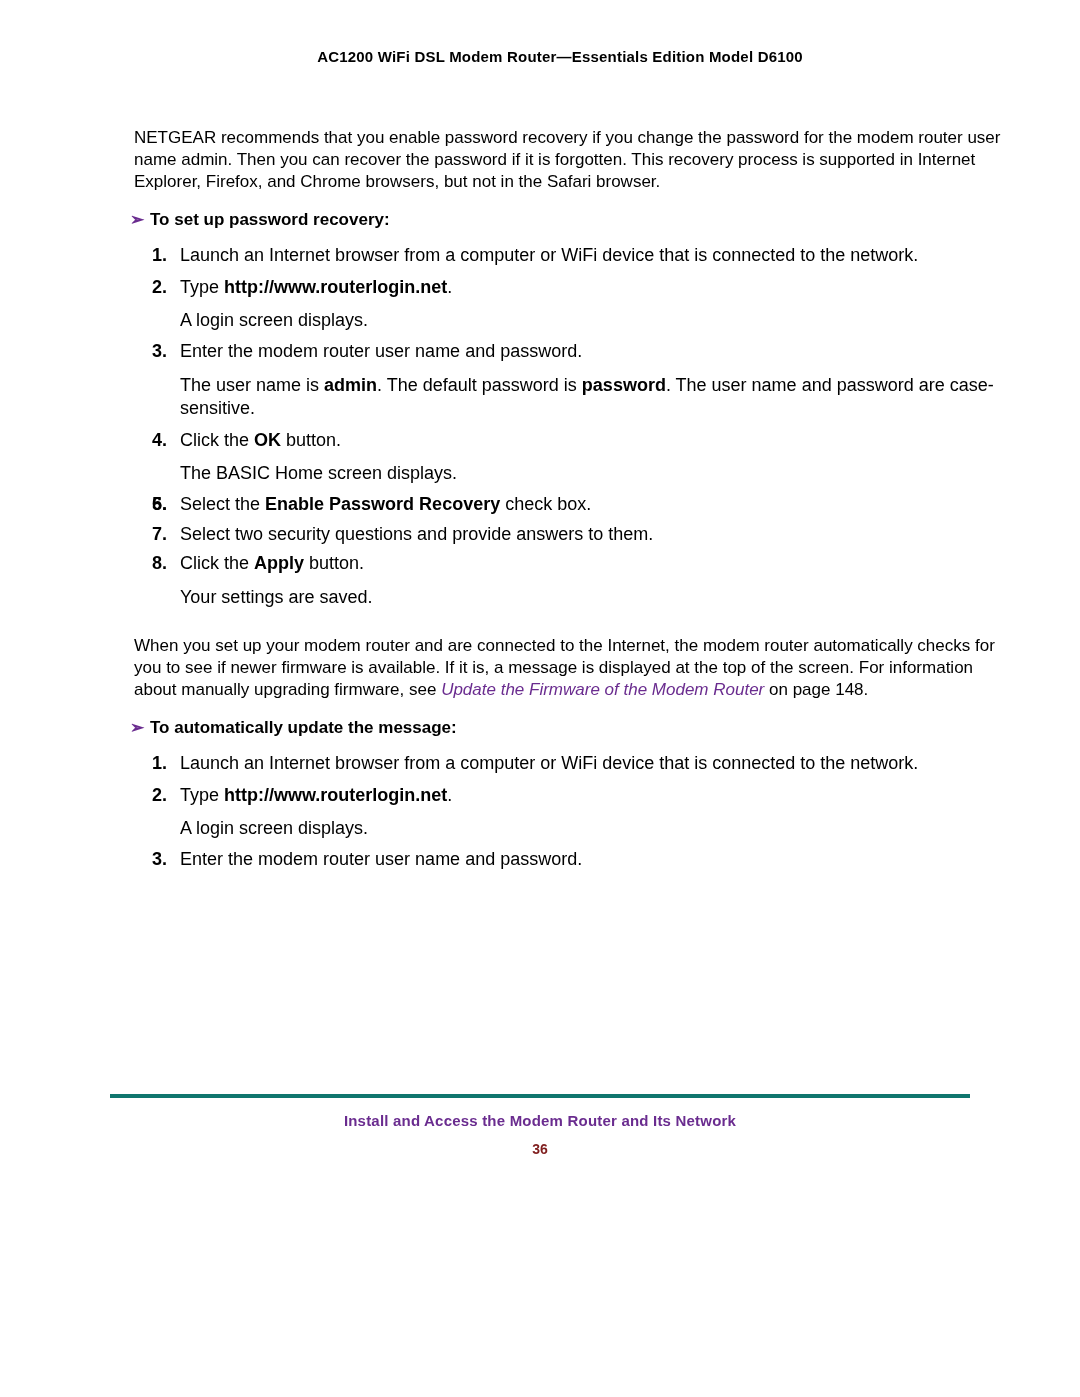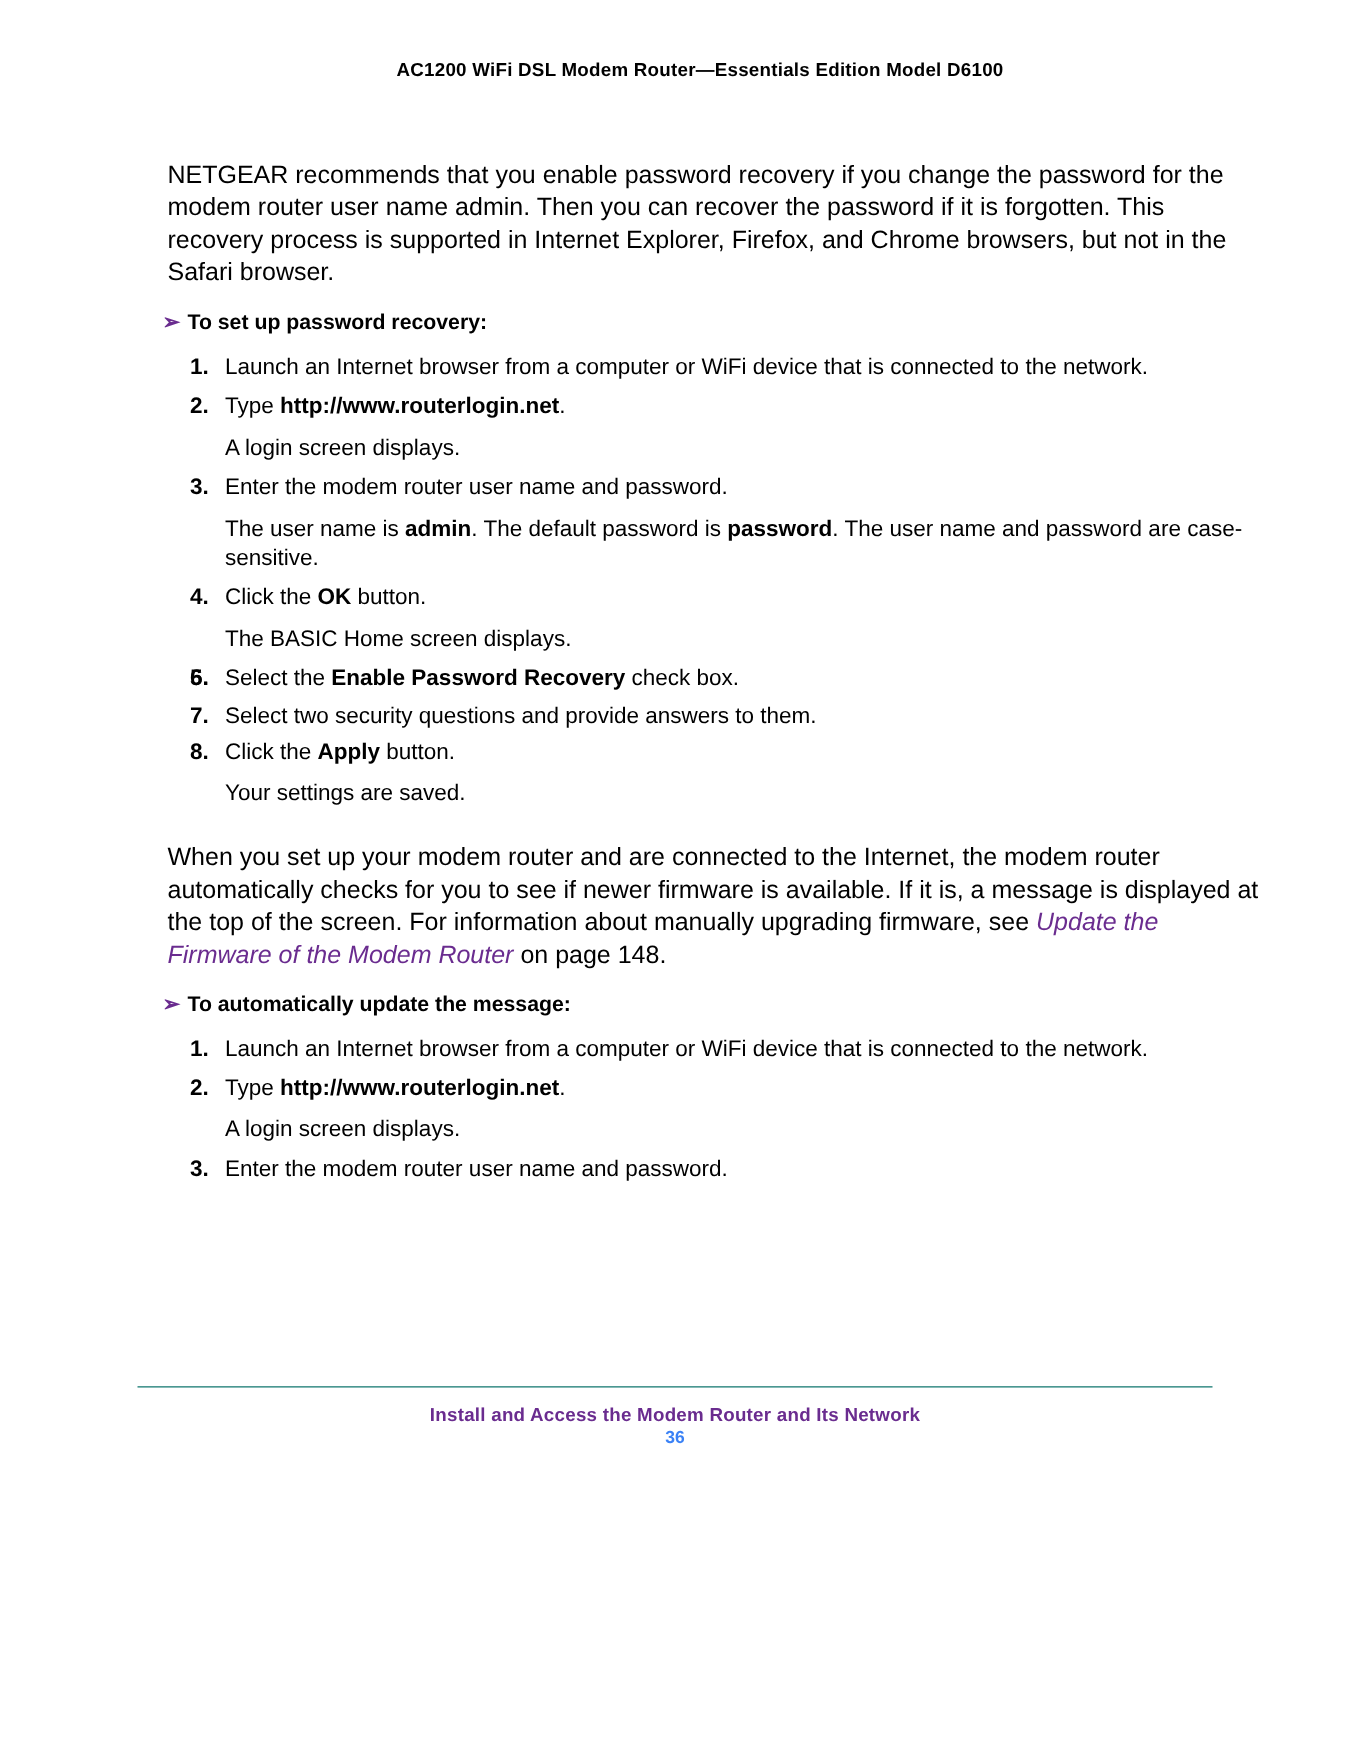--- a/index.html
+++ b/index.html
@@ -27,21 +27,21 @@
   }
   .section-heading {
     color: #00a7e1;
     font-size: 30px;
     font-weight: 600;
     font-family: "Segoe UI", Arial, sans-serif;
     margin: 0 0 22px 0;
     line-height: 1.2;
   }
   .body-p {
-    font-size: 20px;
+    font-size: 17px;
     line-height: 1.3;
     margin: 0 0 16px 0;
     padding-left: 24px;
   }
   .task-heading {
     font-size: 17px;
     font-weight: bold;
     margin: 0 0 14px 0;
     padding-left: 24px;
   }
@@ -78,34 +78,35 @@
   .xref {
     color: #6a2c8f;
     font-style: italic;
   }
   .footer {
     position: absolute;
     left: 110px;
     right: 110px;
     bottom: 40px;
     text-align: center;
-    border-top: 1px solid #0f766e;
+    border-top: 4px solid #0f766e;
     padding-top: 14px;
   }
   .footer-title {
     color: #6a2c8f;
     font-weight: bold;
     font-size: 15px;
     font-family: "Segoe UI", Arial, sans-serif;
     letter-spacing: 0.2px;
   }
   .footer-page {
-    color: #3b82f6;
+    color: #7f1d1d;
     font-weight: bold;
     font-size: 14px;
+    margin-top: 12px;
   }
   
   ol.steps > li.tight { margin-bottom: 6px; }
 </style>
 </head>
 <body>
 
 <div class="page">
 
   <div class="header-title">AC1200 WiFi DSL Modem Router—Essentials Edition Model D6100</div>

